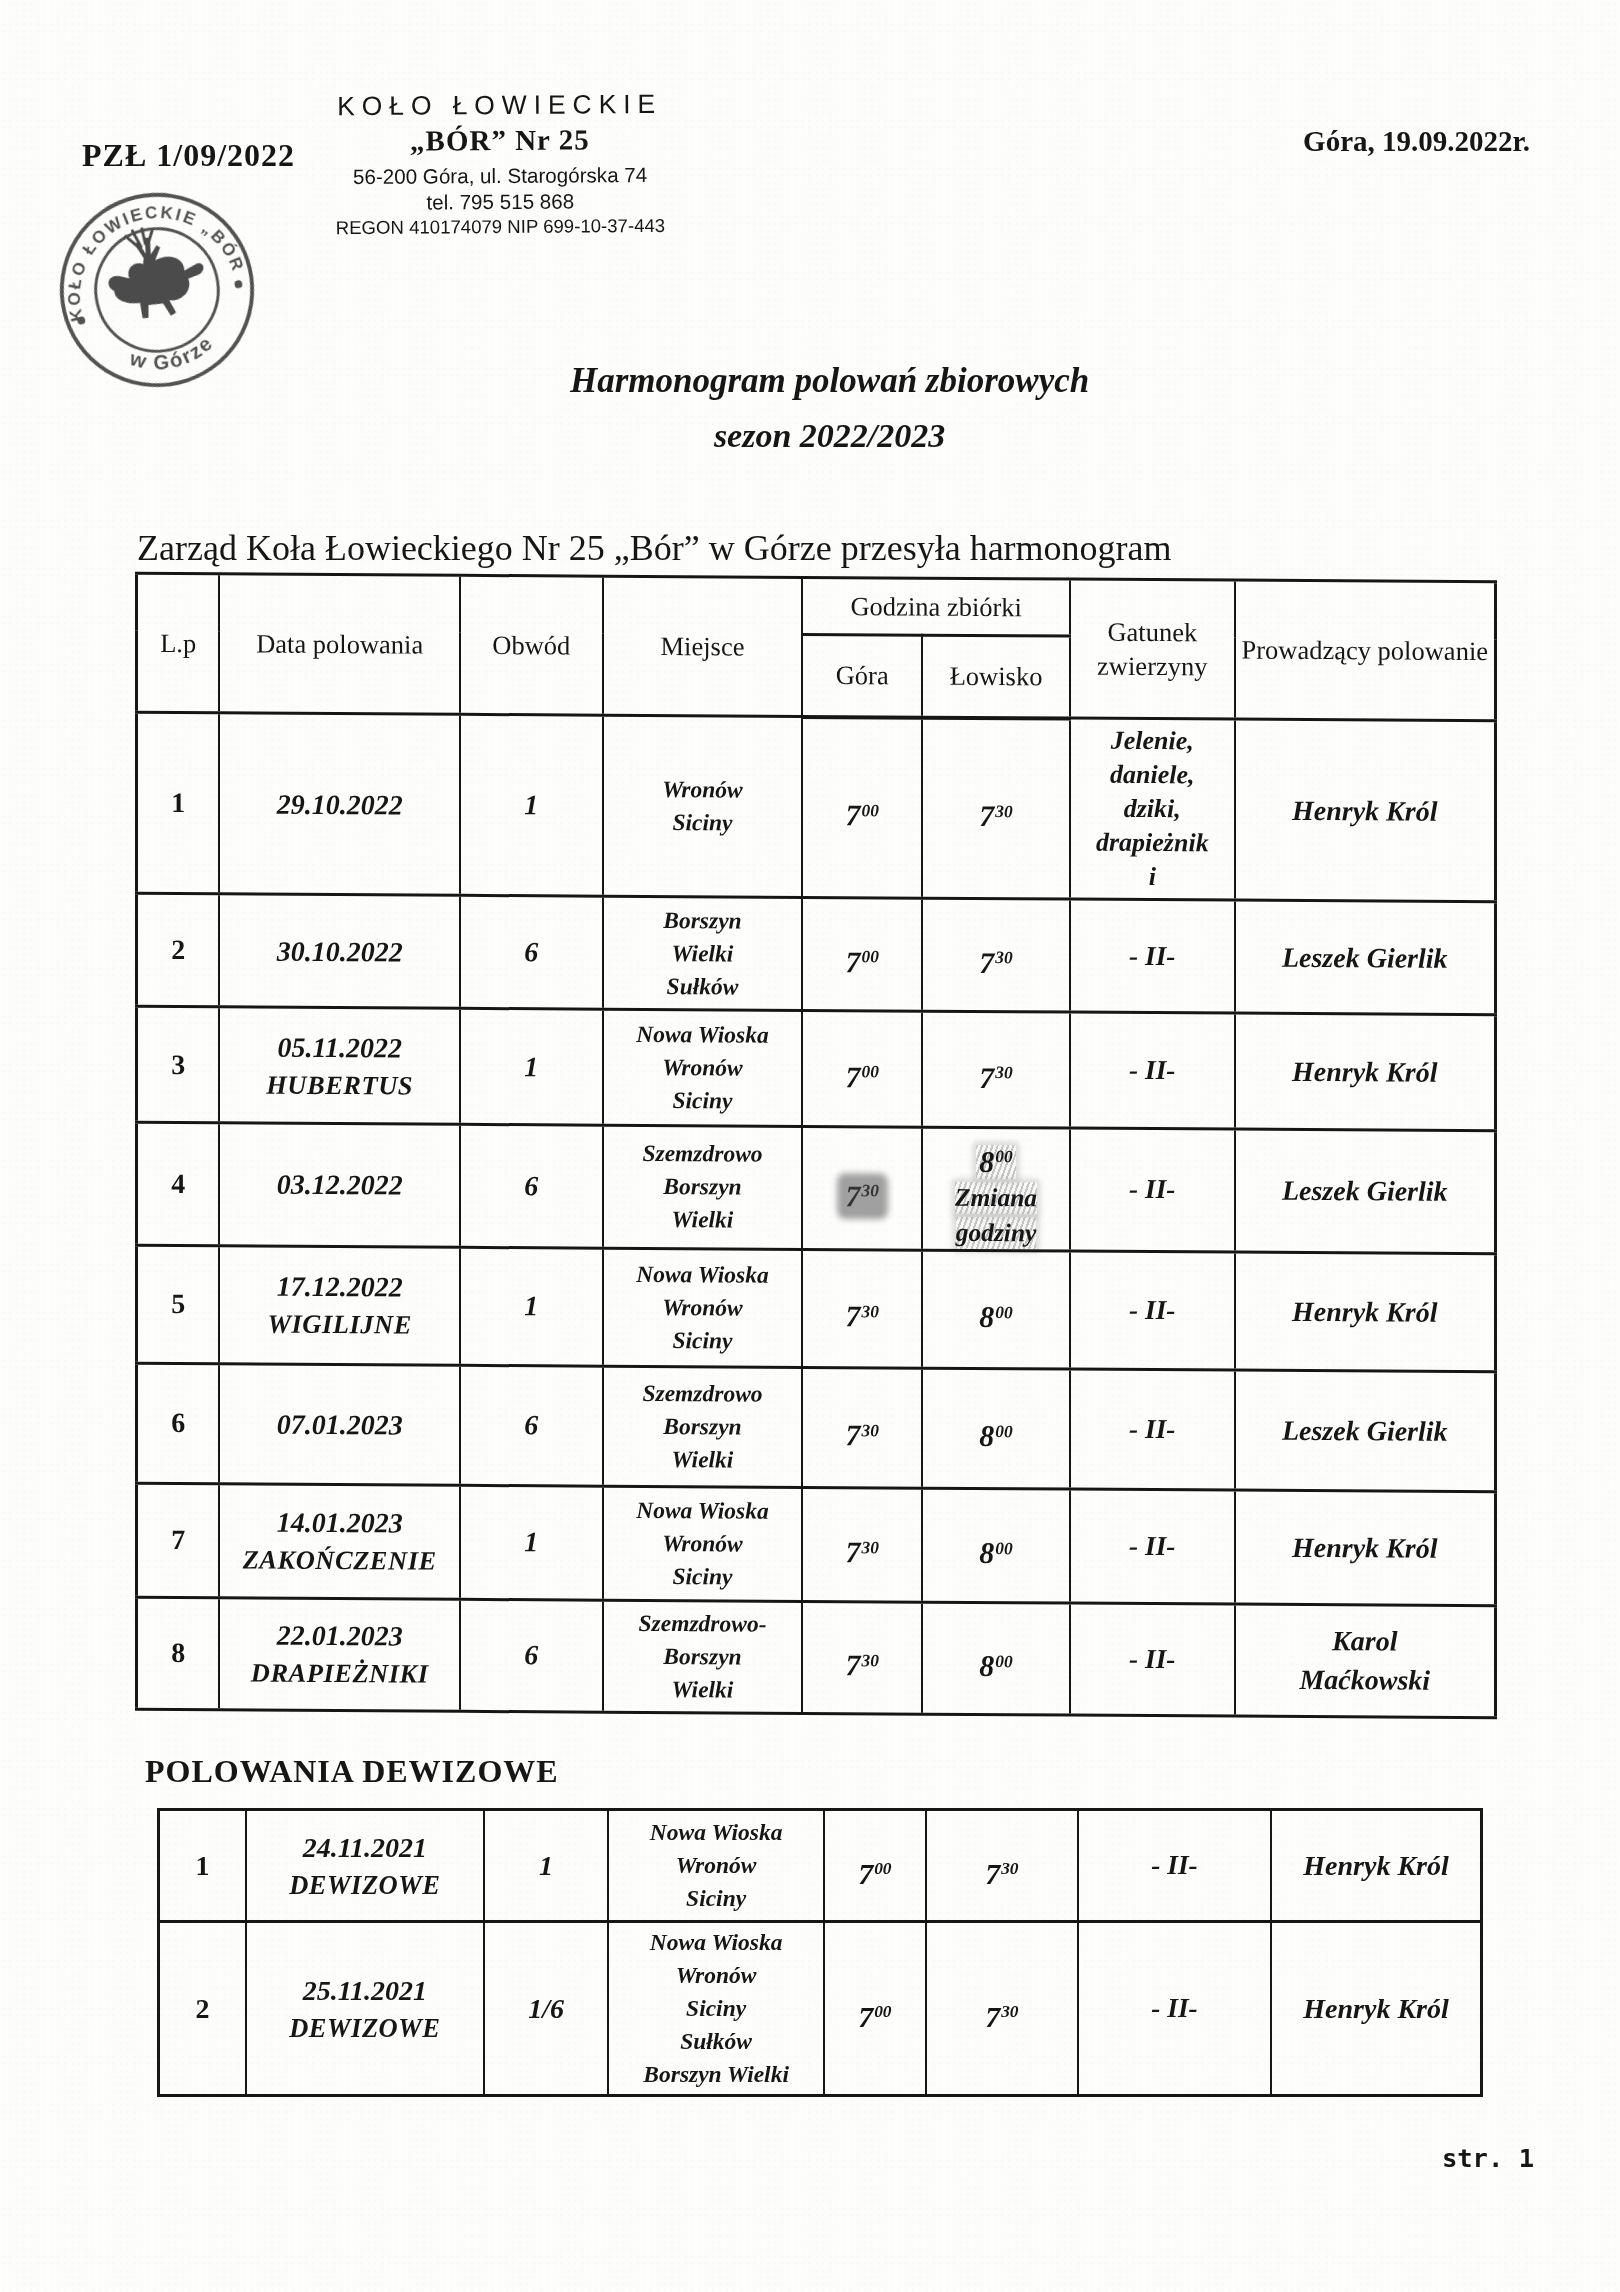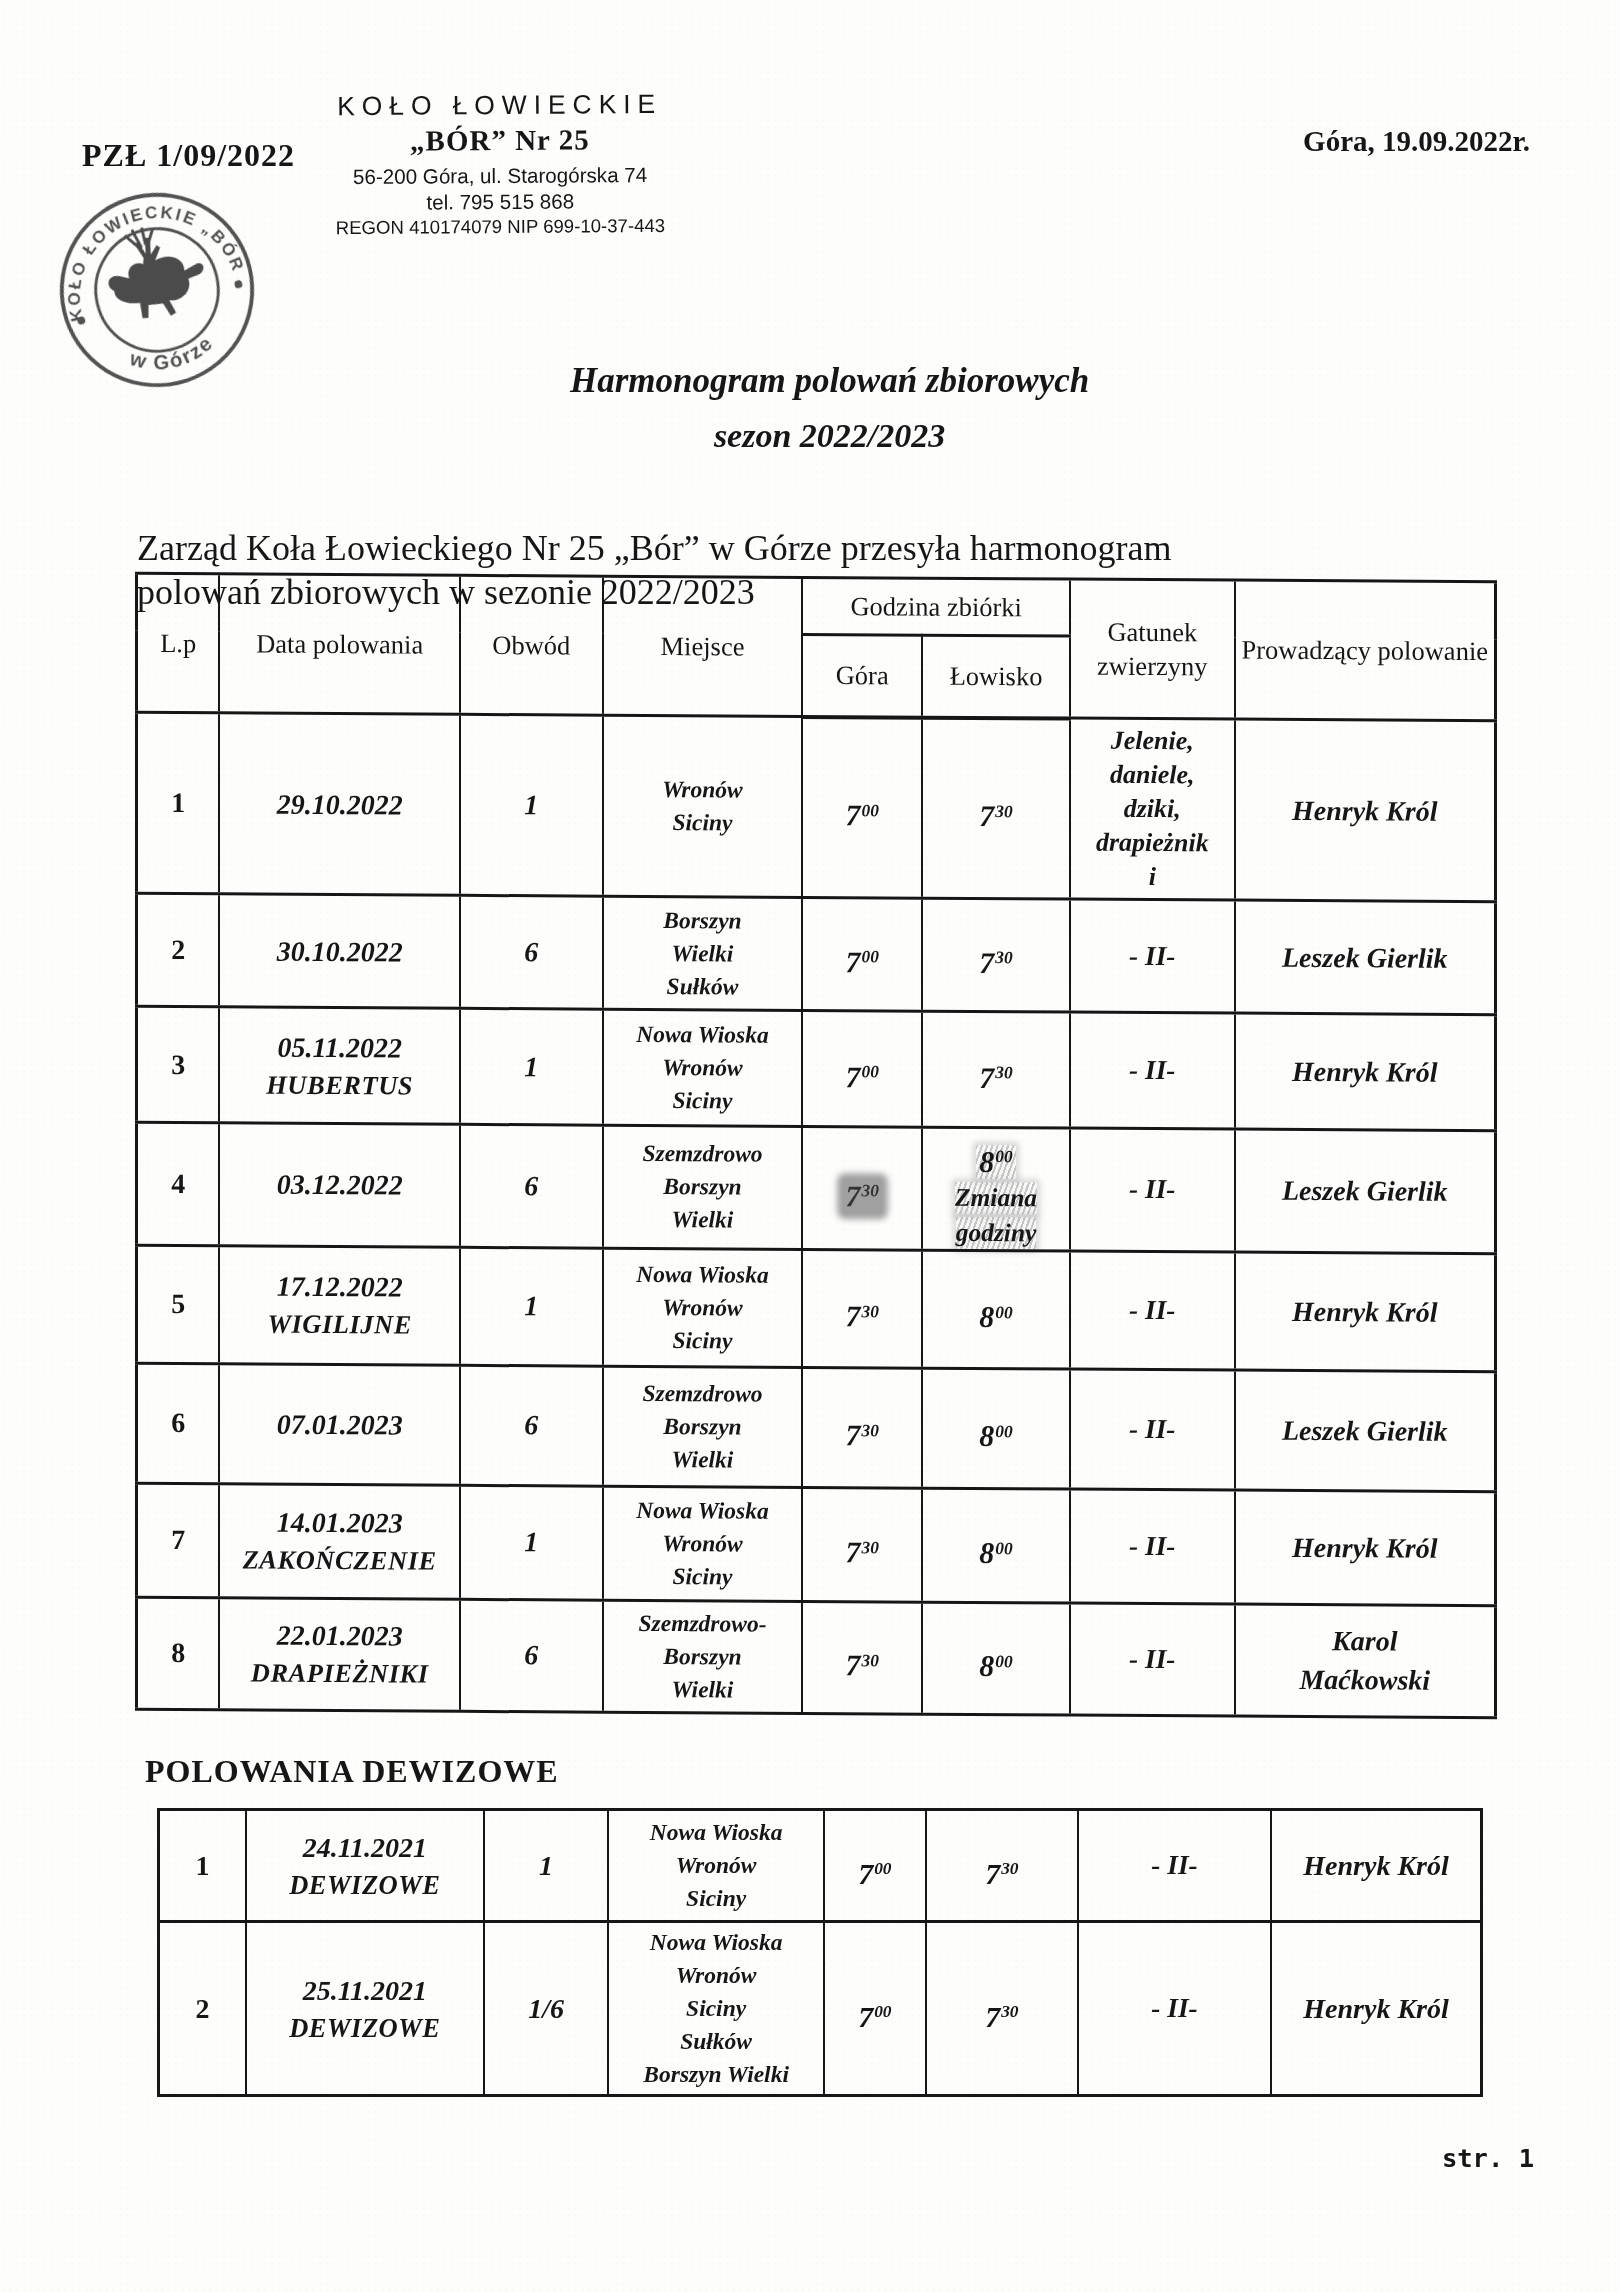--- a/index.html
+++ b/index.html
@@ -111,21 +111,20 @@
     </svg>
   </div>
 
   <div class="title">
     <div class="t1">Harmonogram polowań zbiorowych</div>
     <div class="t2">sezon 2022/2023</div>
   </div>
 
   <div class="intro">
     <div>Zarząd Koła Łowieckiego Nr 25 „Bór” w Górze przesyła harmonogram</div>
-    <div>polowań zbiorowych w sezonie 2022/2023</div>
   </div>
 
   <table id="main-table">
     <colgroup>
       <col style="width:6.1%">
         <col style="width:17.7%">
         <col style="width:10.5%">
         <col style="width:14.7%">
       <col style="width:8.8%">
         <col style="width:10.9%">

